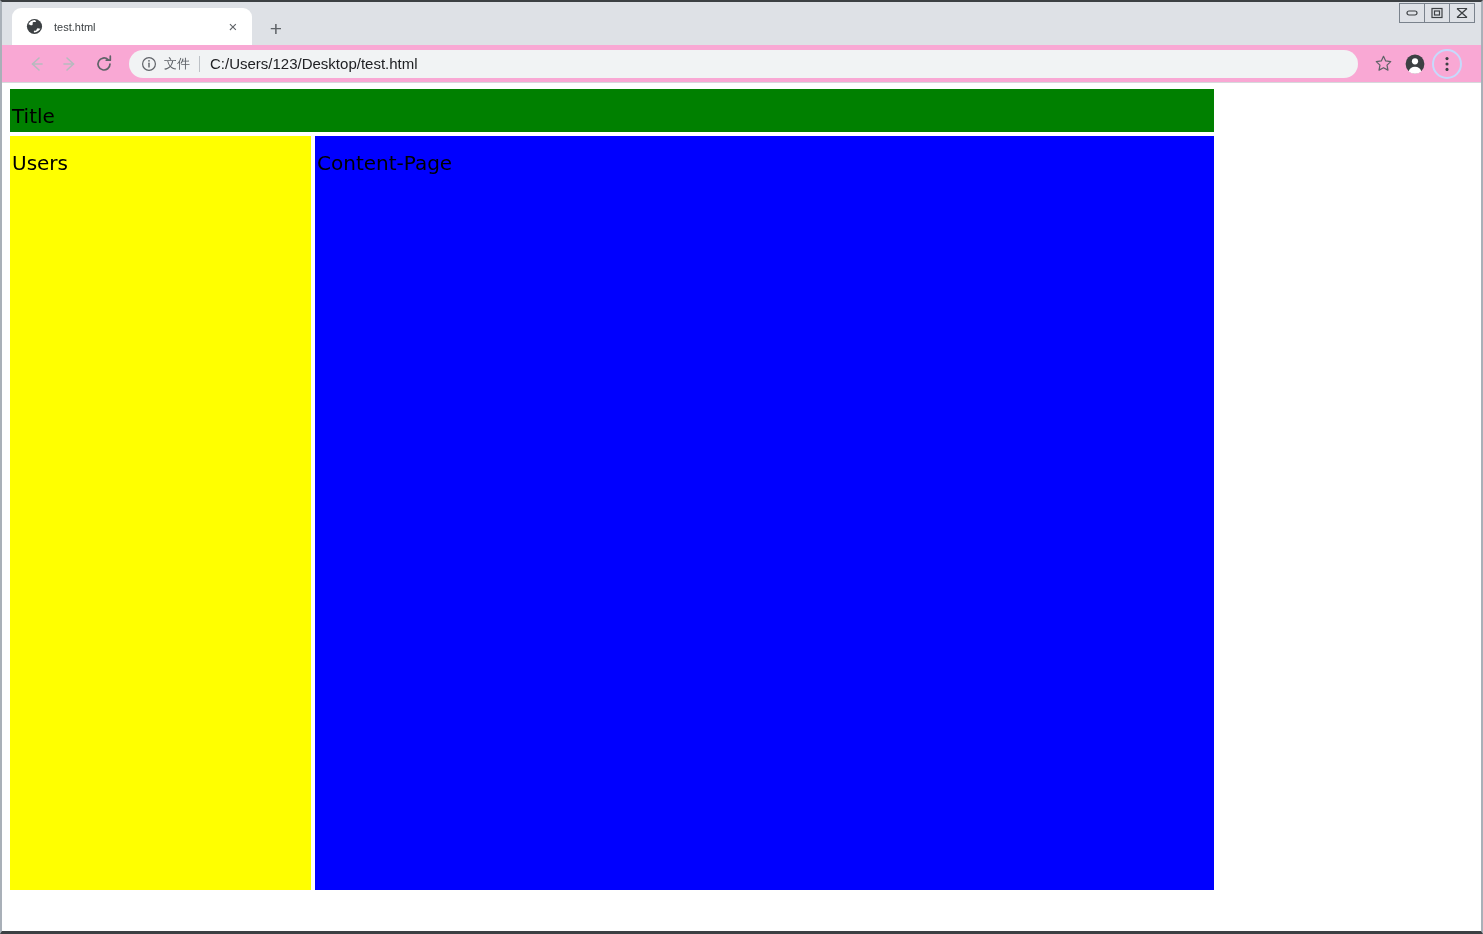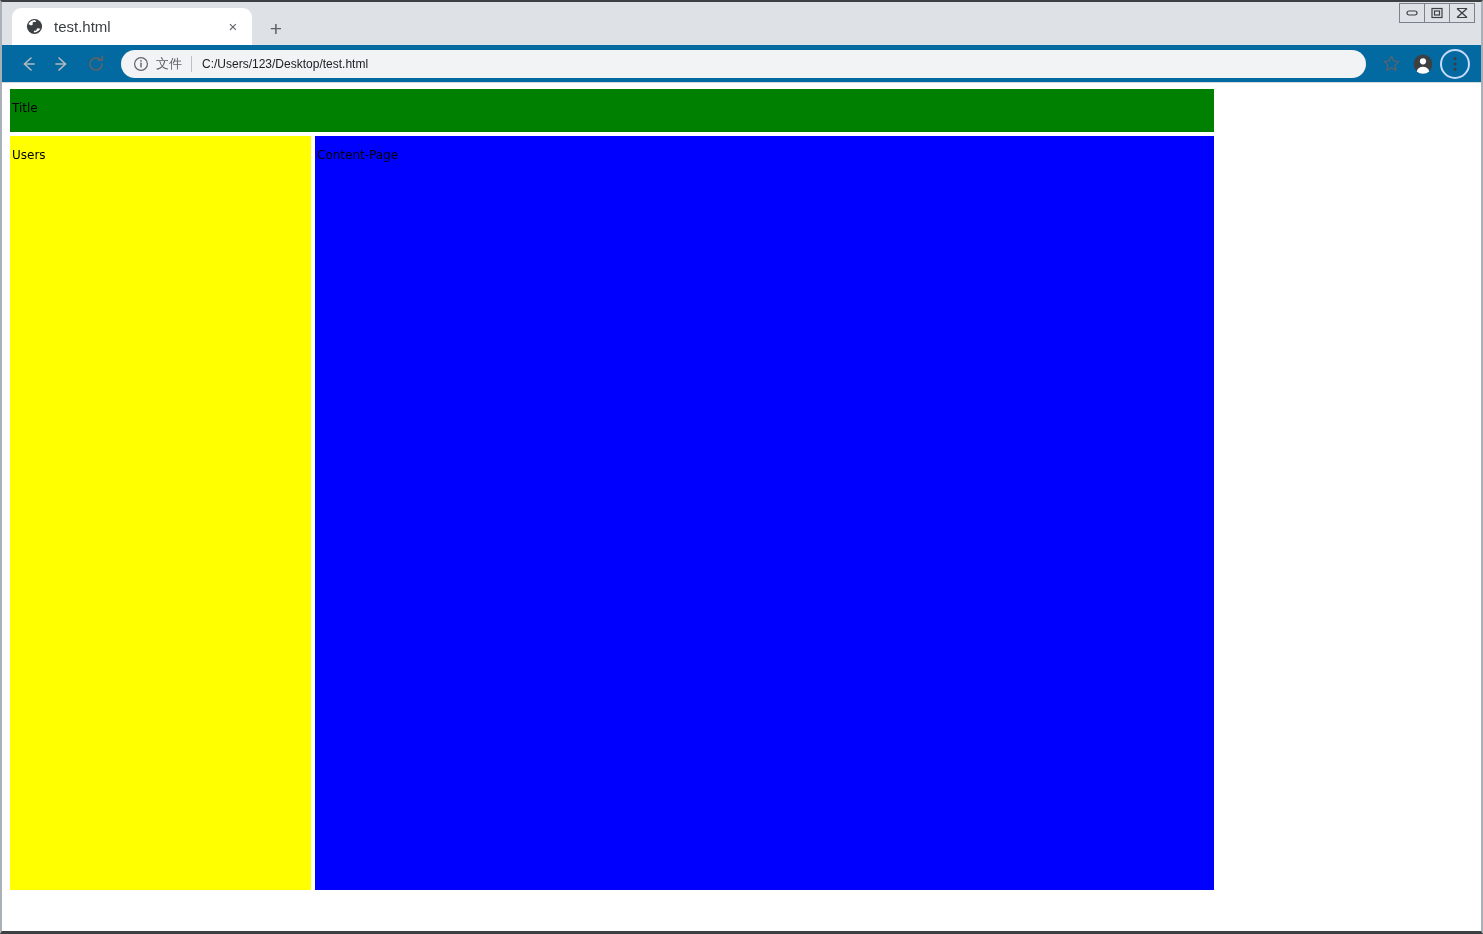--- a/index.html
+++ b/index.html
@@ -40,21 +40,21 @@
     align-items: center;
     padding: 0 10px 0 14px;
   }
   .tab-favicon {
     width: 17px; height: 17px;
     flex: 0 0 17px;
     margin-right: 11px;
   }
   .tab-title {
     flex: 1 1 auto;
-    font-size: 15px;
+    font-size: 11px;
     color: #3c4043;
     white-space: nowrap;
     overflow: hidden;
     text-overflow: ellipsis;
   }
   .tab-close {
     width: 18px; height: 18px;
     flex: 0 0 18px;
     display: flex; align-items: center; justify-content: center;
     color: #5f6368;
@@ -87,25 +87,25 @@
     background: #dee1e6;
     display: flex; align-items: center; justify-content: center;
     color: #3c4043;
   }
 
   
   .toolbar {
     position: absolute;
     left: 0; top: 43px; right: 0;
     height: 38px;
-    background: #0369a1;
+    background: #f9a8d4;
     border-bottom: 1px solid #d6d9dc;
     display: flex;
     align-items: center;
-    padding: 0 11px;
+    padding: 0 19px;
   }
   .navbtn {
     width: 30px; height: 30px;
     flex: 0 0 30px;
     display: flex; align-items: center; justify-content: center;
     margin-right: 4px;
     border-radius: 50%;
   }
   .omnibox {
     flex: 1 1 auto;
@@ -124,21 +124,21 @@
     white-space: nowrap;
     margin-right: 9px;
   }
   .omnibox-sep {
     width: 1px; height: 16px;
     background: #bdc1c6;
     margin-right: 10px;
     flex: 0 0 1px;
   }
   .omnibox-url {
-    font-size: 12px;
+    font-size: 15px;
     color: #202124;
     white-space: nowrap;
     overflow: hidden;
     text-overflow: ellipsis;
   }
   .tbicon {
     width: 30px; height: 30px;
     flex: 0 0 30px;
     display: flex; align-items: center; justify-content: center;
     margin-left: 2px;
@@ -175,22 +175,22 @@
   }
   .box-content {
     position: absolute;
     left: 305px; top: 47px;
     width: 899px; height: 754px;
     background: #0000ff;
     padding-left: 17px;
   }
   .boxlabel {
     position: absolute;
-    left: 2px; top: 10px;
-    font-size: 12px;
+    left: 2px; top: 18px;
+    font-size: 20px;
     line-height: 19px;
     color: #000000;
     font-family: "DejaVu Sans", sans-serif;
     white-space: nowrap;
   }
 </style>
 </head>
 <body>
 
 <div class="window">

